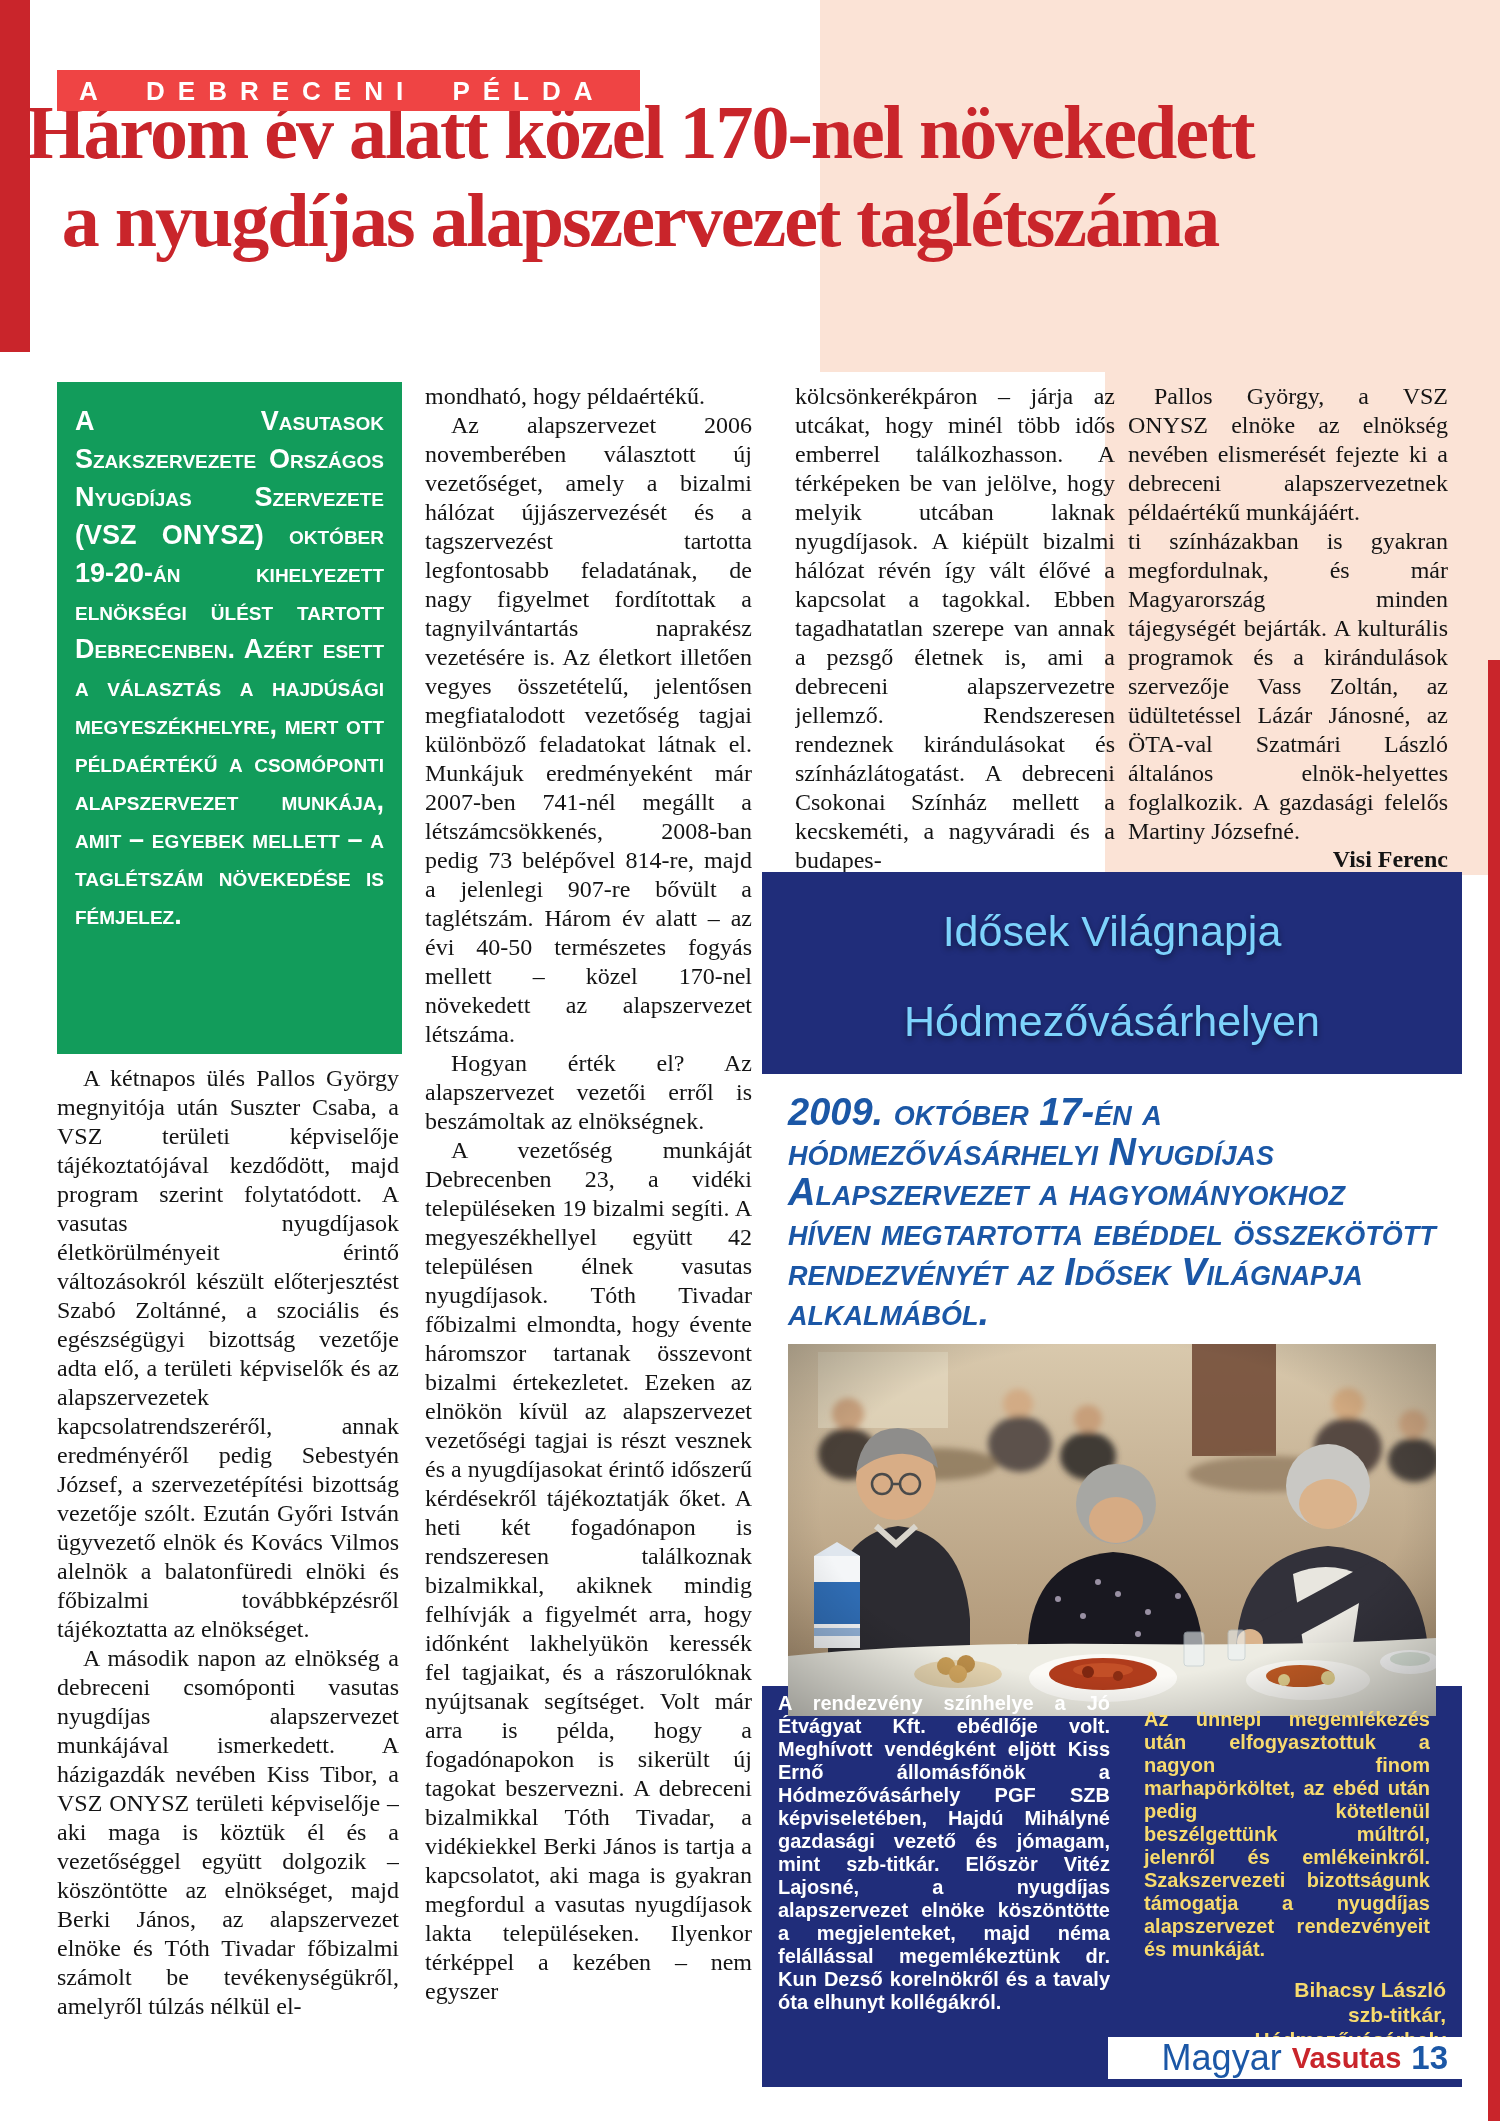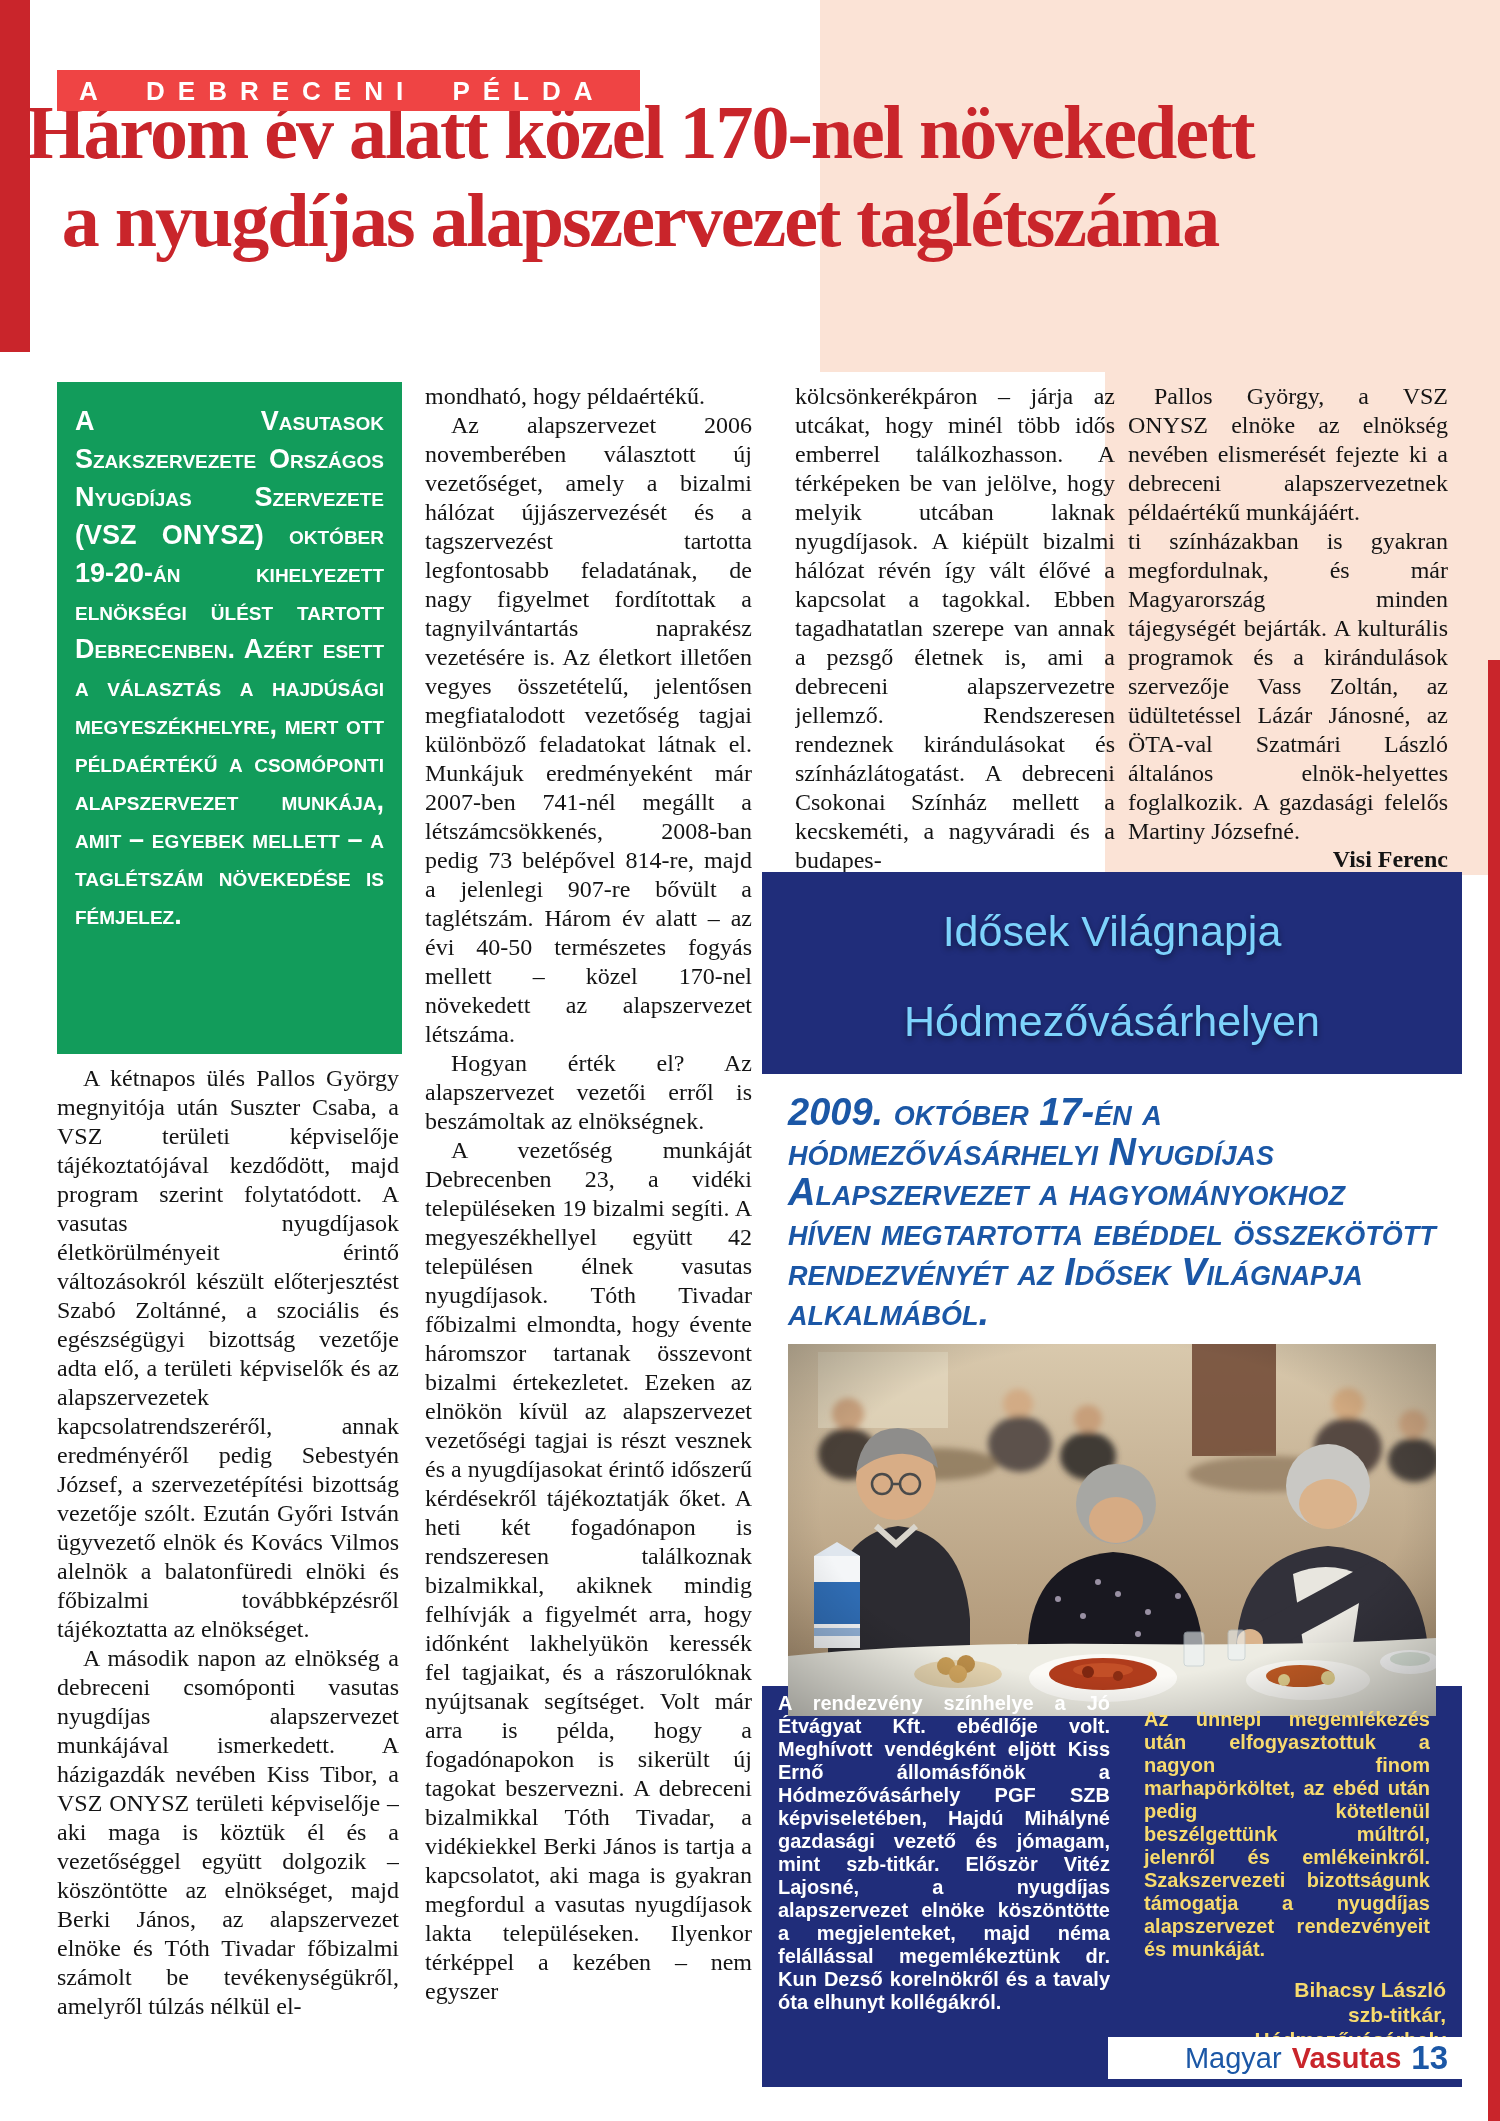--- a/index.html
+++ b/index.html
@@ -62,21 +62,21 @@
            font-size:20px;line-height:23px;text-align:justify;}
   .id-right{position:absolute;left:366px;top:0;width:318px;color:var(--c-yellow);}
   .id-right p{margin:16px;font-size:20px;line-height:23px;text-align:justify;}
   .sig{margin-top:14px;text-align:right;font-size:21px;line-height:25px;color:var(--c-yellow);}
 
   
   .page-footer{position:absolute;right:0;bottom:8px;width:354px;height:42px;background:#fff;
                display:flex;align-items:center;justify-content:flex-end;gap:10px;
                padding-right:14px;box-sizing:border-box;
                font-family:"Liberation Sans",sans-serif;white-space:nowrap;}
-  .f-magyar{color:var(--c-blue);font-size:29px;}
+  .f-magyar{color:var(--c-blue);font-size:36px;}
   .f-vasutas{color:var(--c-red);font-size:29px;font-weight:bold;}
   .f-page{color:var(--c-blue);font-size:33px;font-weight:bold;}
 </style>
 </head>
 <body>
 
 <div class="page">
 
   <div class="stripe-left"></div>
   <div class="pink-a"></div>

